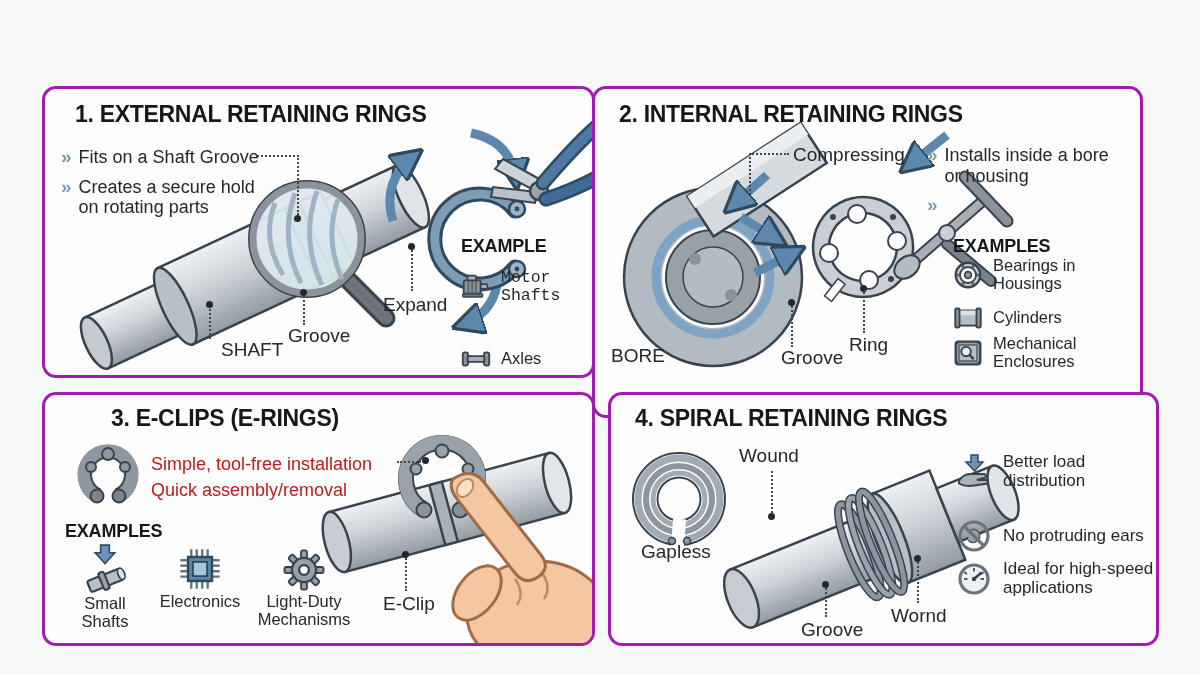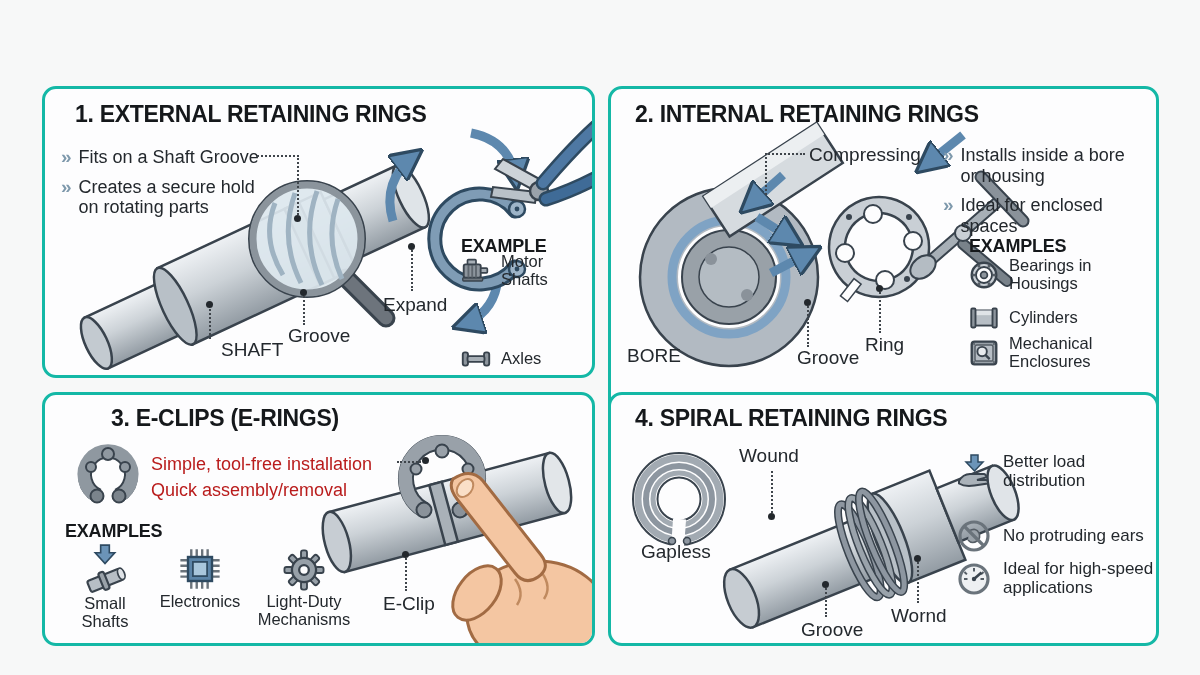--- a/index.html
+++ b/index.html
@@ -1,18 +1,18 @@
 <!DOCTYPE html>
 <html><head>
 <meta charset="utf-8">
 <style>
   html,body{margin:0;padding:0;background:#e9eaec;}
   .canvas{position:relative;width:1200px;height:675px;background:#f7f8f8;
           font-family:"Liberation Sans",sans-serif;overflow:hidden;color:#23282d;}
-  .panel{position:absolute;background:#fdfdfe;border:3px solid #14b8a6;border-radius:14px;
+  .panel{position:absolute;background:#fdfdfe;border:3px solid #a21caf;border-radius:14px;
          box-sizing:border-box;overflow:hidden;}
   .title{position:absolute;font-weight:700;font-size:23px;letter-spacing:-0.3px;color:#15181b;white-space:nowrap;}
   .blist{position:absolute;display:flex;flex-direction:column;gap:9px;}
   .bullet{display:flex;gap:7px;font-size:18px;line-height:1.14;color:#23282d;}
   .chev{color:#7e99ac;font-weight:700;font-size:19px;line-height:1.1;}
   .plain-lines{position:absolute;font-size:18px;line-height:1.45;color:#b91c1c;}
   .lab{position:absolute;font-size:19px;color:#23282d;white-space:nowrap;}
   .exh{position:absolute;font-weight:700;font-size:18px;color:#15181b;letter-spacing:-0.2px;}
   .exitem{position:absolute;display:flex;align-items:center;gap:8px;font-size:16.5px;line-height:1.08;}
   .excol{position:absolute;display:flex;flex-direction:column;align-items:center;gap:0;
@@ -116,21 +116,21 @@
     <div class="dots-v" style="left:164px;top:216px;height:34px;"></div>
     <div class="dot" style="left:161px;top:212px;"></div>
     <div class="lab" style="left:176px;top:250px;">SHAFT</div>
 
     <div class="dots-v" style="left:258px;top:204px;height:32px;"></div>
     <div class="dot" style="left:255px;top:200px;"></div>
     <div class="lab" style="left:243px;top:236px;">Groove</div>
 
     <div class="exh" style="left:416px;top:147px;">EXAMPLE</div>
 
-    <div class="exitem" style="left:414px;top:164px;width:134px;">
+    <div class="exitem" style="left:414px;top:180px;width:134px;font-family:Liberation Mono, monospace;">
       <span class="icw">
         <svg width="34" height="34" viewBox="0 0 36 36">
           <rect x="4" y="25" width="21" height="3.5" rx="1" fill="#6f777f" stroke="#39434d" stroke-width="1.5"></rect>
           <rect x="5" y="11" width="18" height="14" rx="2" fill="#8d959d" stroke="#39434d" stroke-width="2"></rect>
           <path d="M10 11 v14 M14 11 v14 M18 11 v14" stroke="#5f676f" stroke-width="2" fill="none"></path>
           <rect x="9" y="6" width="9" height="5" rx="1" fill="#a7afb6" stroke="#39434d" stroke-width="1.8"></rect>
           <rect x="23" y="15" width="7" height="5" rx="1" fill="#a7afb6" stroke="#39434d" stroke-width="1.8"></rect>
         </svg>
       </span>
       <span>Motor Shafts</span>
@@ -142,21 +142,21 @@
         <svg width="34" height="34" viewBox="0 0 36 36">
           <rect x="4" y="11" width="5.5" height="14" rx="2.2" fill="#8d959d" stroke="#39434d" stroke-width="2"></rect>
           <rect x="26.5" y="11" width="5.5" height="14" rx="2.2" fill="#8d959d" stroke="#39434d" stroke-width="2"></rect>
           <rect x="9" y="15" width="18" height="6" rx="2" fill="#a7afb6" stroke="#39434d" stroke-width="2"></rect>
         </svg>
       </span>
       <span>Axles</span>
     </div>
   </div>
 
-  <div class="panel" id="p2" style="left:608px;top:86px;width:551px;height:332px;">
+  <div class="panel" id="p2" style="left:592px;top:86px;width:551px;height:332px;">
 
     <svg class="illus" width="551" height="292" viewBox="0 0 551 292">
       <defs>
         <marker id="ah2" viewBox="0 0 10 10" refX="7" refY="5" markerWidth="3.6" markerHeight="3.6" orient="auto-start-reverse">
           <path d="M0 0 L10 5 L0 10 z" fill="#5d88ae" stroke="#2e4a61" stroke-width="1"></path>
         </marker>
       </defs>
 
       <g>
         <circle cx="118" cy="188" r="70" fill="none" stroke="#b2bac2" stroke-width="38"></circle>
@@ -209,21 +209,20 @@
     <div class="dots-v" style="left:154px;top:64px;height:42px;"></div>
     <div class="lab" style="left:198px;top:55px;">Compressing</div>
 
     <div class="blist" style="left:332px;top:56px;width:205px;">
       <div class="bullet">
         <span class="chev">»</span>
         <span style="width:172px;">Installs inside a bore or housing</span>
       </div>
       <div class="bullet">
         <span class="chev">»</span>
-        <span style="width:172px;">Ideal for enclosed spaces</span>
       </div>
     </div>
 
     <div class="exh" style="left:358px;top:147px;">EXAMPLES</div>
 
     <div class="exitem" style="left:356px;top:168px;width:180px;justify-content:flex-end;">
       <span class="icw">
         <svg width="34" height="34" viewBox="0 0 36 36">
           <circle cx="18" cy="18" r="13" fill="#c9cfd5" stroke="#39434d" stroke-width="2.5"></circle>
           <circle cx="18" cy="18" r="8.5" fill="#fdfdfe" stroke="#39434d" stroke-width="2"></circle>

